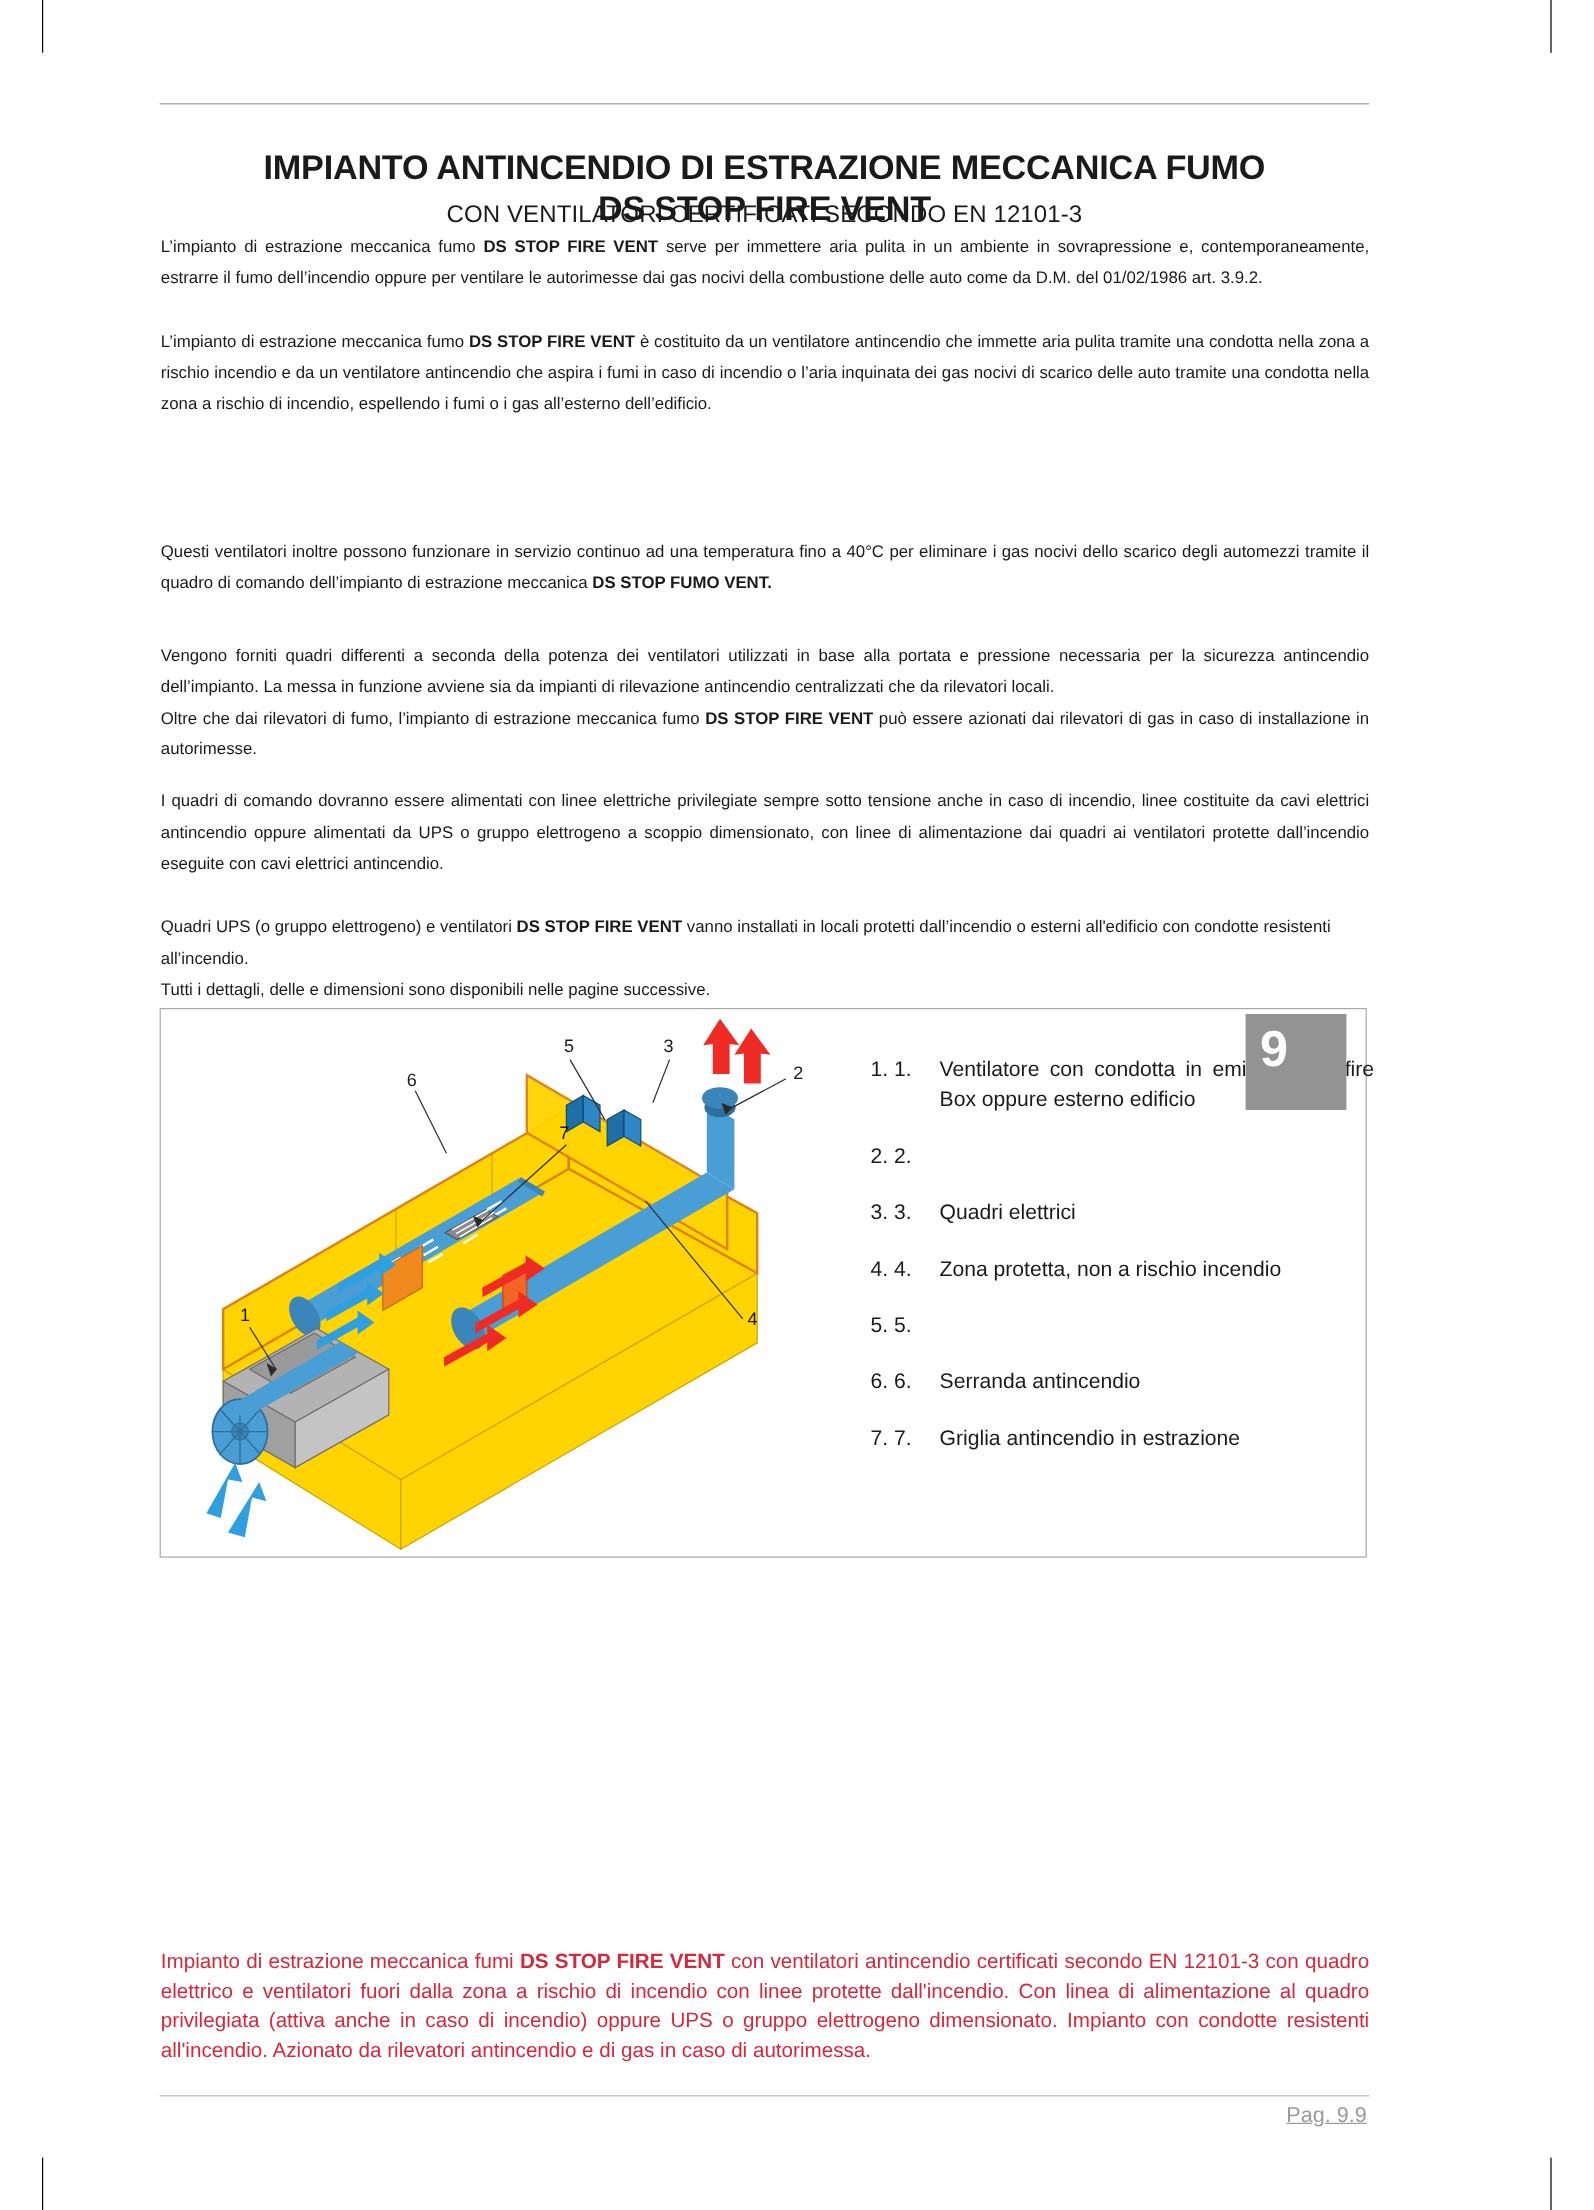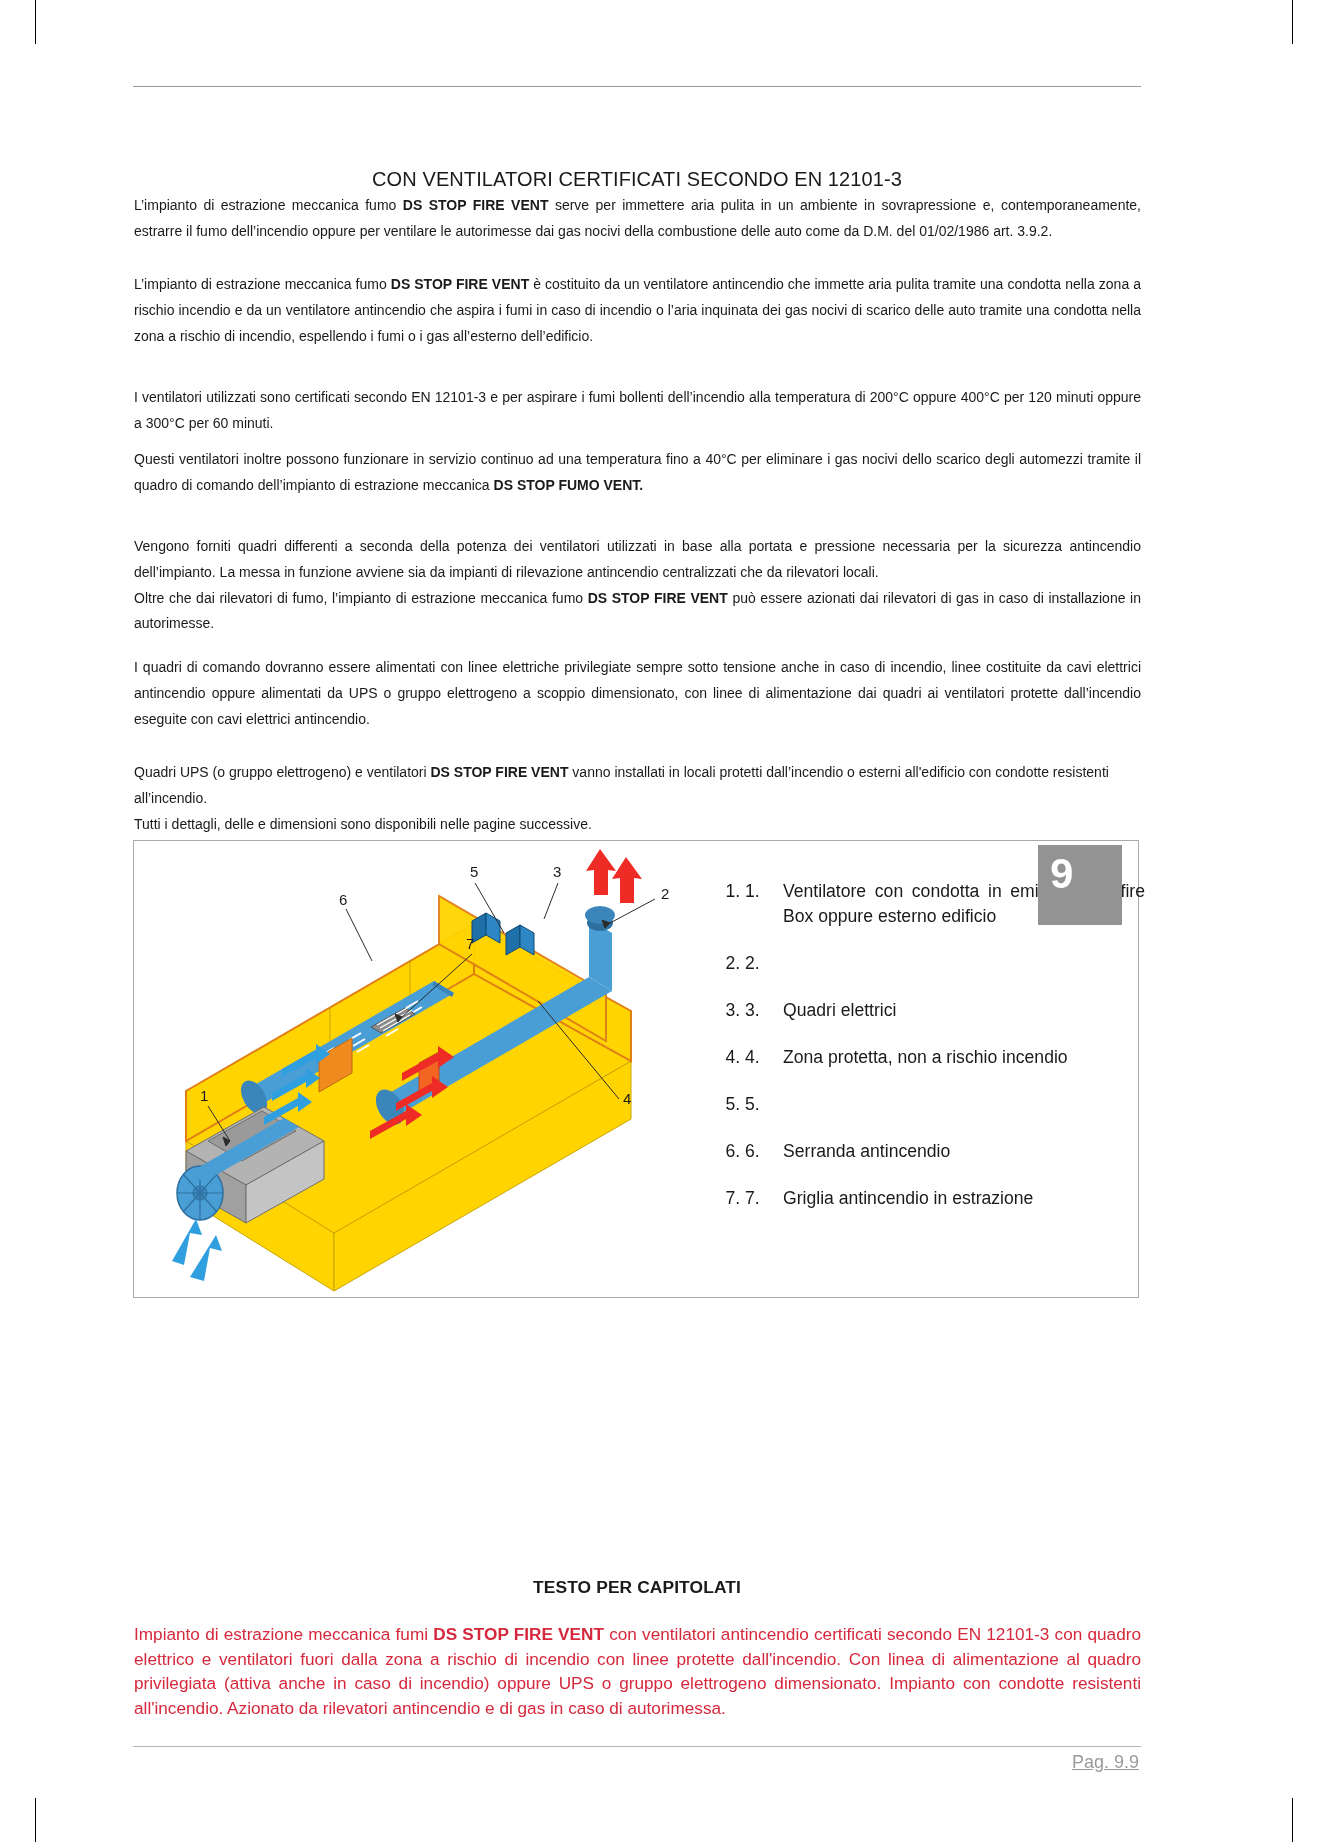--- a/index.html
+++ b/index.html
@@ -182,32 +182,35 @@
 
 <div class="crop v" style="left:35px; top:0;"></div>
 <div class="crop v" style="left:1292px; top:0;"></div>
 <div class="crop v" style="left:35px; top:1798px;"></div>
 <div class="crop v" style="left:1292px; top:1798px;"></div>
 
 <div class="page">
 
   <div class="rule-top"></div>
 
+  <h1 class="title-main">
+    <span>IMPIANTO ANTINCENDIO DI ESTRAZIONE MECCANICA FUMO</span><br>
+    <span>DS STOP FIRE VENT</span>
+  </h1>
 
   <div class="title-sub">CON VENTILATORI CERTIFICATI SECONDO EN 12101-3</div>
 
   <div class="body-text" id="p1">
     <span>L’impianto di estrazione meccanica fumo </span><b>DS STOP FIRE VENT</b><span> serve per immettere aria pulita in un ambiente in sovrapressione e, contemporaneamente, estrarre il fumo dell’incendio oppure per ventilare le autorimesse dai gas nocivi della combustione delle auto come da D.M. del 01/02/1986 art. 3.9.2.</span>
   </div>
 
   <div class="body-text" id="p2">
     <span>L’impianto di estrazione meccanica fumo </span><b>DS STOP FIRE VENT</b><span> è costituito da un ventilatore antincendio che immette aria pulita tramite una condotta nella zona a rischio incendio e da un ventilatore antincendio che aspira i fumi in caso di incendio o l’aria inquinata dei gas nocivi di scarico delle auto tramite una condotta nella zona a rischio di incendio, espellendo i fumi o i gas all’esterno dell’edificio.</span>
   </div>
 
-  <div class="body-text" id="p3">I ventilatori utilizzati sono certificati secondo EN 12101-3 e per aspirare i fumi bollenti dell’incendio alla temperatura di 200°C oppure 400°C per 120 minuti oppure a 300°C per 60 minuti.</div>
 
   <div class="body-text" id="p4">
     <span>Questi ventilatori inoltre possono funzionare in servizio continuo ad una temperatura fino a 40°C per eliminare i gas nocivi dello scarico degli automezzi tramite il quadro di comando dell’impianto di estrazione meccanica </span><b>DS STOP FUMO VENT.</b>
   </div>
 
   <div class="body-text" id="p5">
     <span>Vengono forniti quadri differenti a seconda della potenza dei ventilatori utilizzati in base alla portata e pressione necessaria per la sicurezza antincendio dell’impianto. La messa in funzione avviene sia da impianti di rilevazione antincendio centralizzati che da rilevatori locali.</span><br>
     <span>Oltre che dai rilevatori di fumo, l’impianto di estrazione meccanica fumo </span><b>DS STOP FIRE VENT</b><span> può essere azionati dai rilevatori di gas in caso di installazione in autorimesse.</span>
   </div>
 
@@ -372,21 +375,20 @@
       </li>
       <li class="legend-item">
         <span class="num">6.</span><span>Serranda antincendio</span>
       </li>
       <li class="legend-item">
         <span class="num">7.</span><span>Griglia antincendio in estrazione</span>
       </li>
     </ol>
   </div>
 
-  <div class="capitolati-title">TESTO PER CAPITOLATI</div>
   <div class="capitolati-body">
     <span>Impianto di estrazione meccanica fumi </span><b>DS STOP FIRE VENT</b><span> con ventilatori antincendio certificati secondo EN 12101-3 con quadro elettrico e ventilatori fuori dalla zona a rischio di incendio con linee protette dall'incendio. Con linea di alimentazione al quadro privilegiata (attiva anche in caso di incendio) oppure UPS o gruppo elettrogeno dimensionato. Impianto con condotte resistenti all'incendio. Azionato da rilevatori antincendio e di gas in caso di autorimessa.</span>
   </div>
 
   <div class="rule-bottom"></div>
   <div class="page-num">Pag. 9.9</div>
 </div>
 
 <div class="page-tab">
   <span>9</span>

